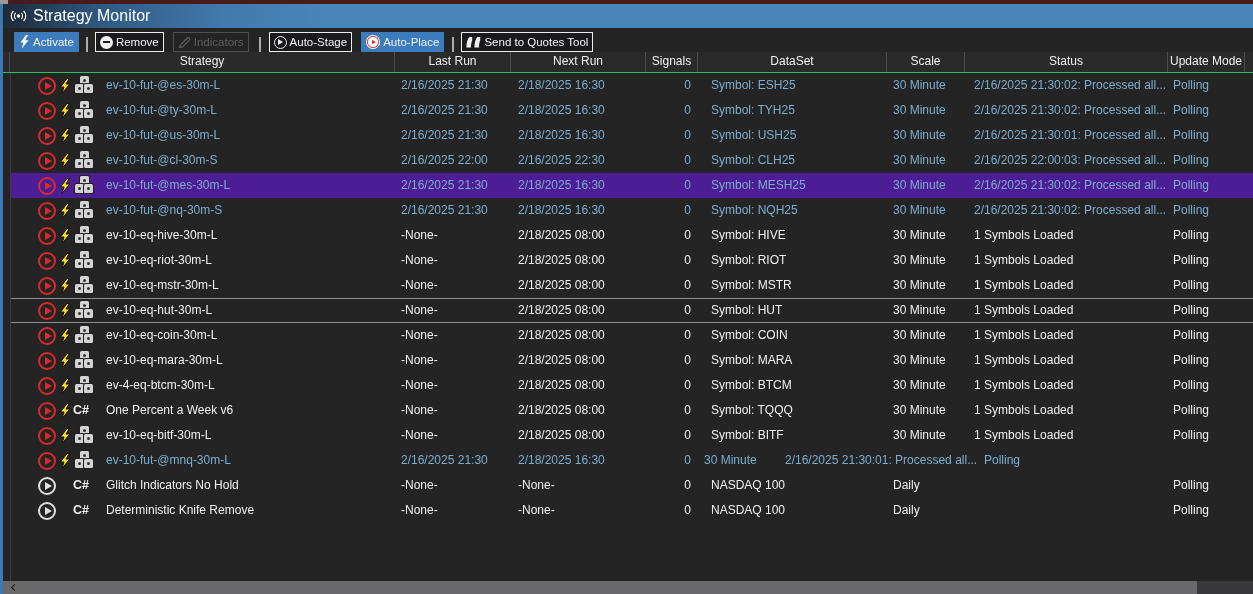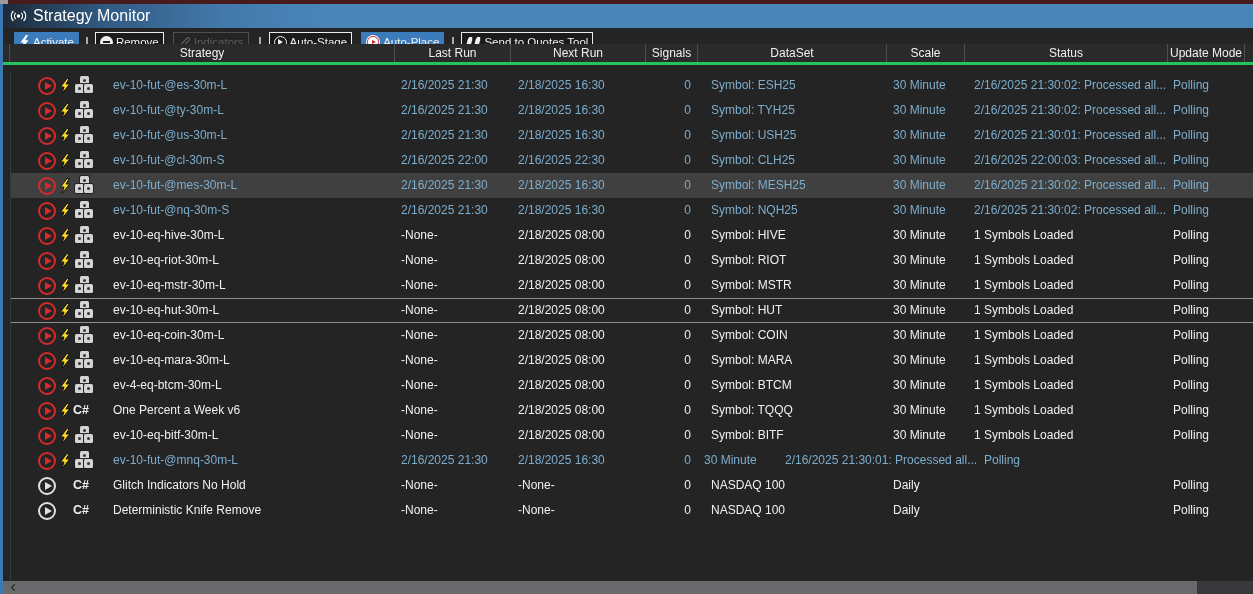--- a/index.html
+++ b/index.html
@@ -19,51 +19,51 @@
 .ml10{margin-left:10px}.ml9{margin-left:9px}.ml8{margin-left:8px}.ml7{margin-left:7px}
 
 .rmicon{width:13px;height:13px;background:#f0f0f0;border-radius:50%;position:relative;display:inline-block}
 .rmicon::after{content:"";position:absolute;left:3px;top:5.5px;width:7px;height:2px;background:#1a1a1c}
 .ps{width:13px;height:13px;border:1.5px solid #f0f0f0;border-radius:50%;display:inline-flex;align-items:center;justify-content:center}
 .ps i{display:block;width:0;height:0;border-left:5px solid #f0f0f0;border-top:3px solid transparent;border-bottom:3px solid transparent;margin-left:1px}
 .pp{width:14px;height:14px;background:#fff;border-radius:50%;display:inline-flex;align-items:center;justify-content:center}
 .pp b{width:11.5px;height:11.5px;border:1.4px solid #cc2424;border-radius:50%;display:flex;align-items:center;justify-content:center}
 .pp i{display:block;width:0;height:0;border-left:4.5px solid #cc2424;border-top:2.8px solid transparent;border-bottom:2.8px solid transparent;margin-left:1px}
 
-.headerrow{position:absolute;left:3px;top:44px;width:1250px;height:21px;background:#2a2a2b;display:flex;border-bottom:3px solid #22c55e}
+.headerrow{position:absolute;left:3px;top:52px;width:1250px;height:21px;background:#2a2a2b;display:flex;border-bottom:1px solid #22c55e}
 .hcell{height:100%;line-height:19px;text-align:center;color:#f0f0f0;border-right:1px solid #4e4e4e;font-size:12px;overflow:hidden;white-space:nowrap}
 .c0{width:7px}.c1{width:385px}.c2{width:116px}.c3{width:135px}.c4{width:52px}.c5{width:189px}.c6{width:78px}.c7{width:203px}.c8{width:77px}.c9{flex:1;border-right:none}
 
 .rows{position:absolute;left:3px;top:73px;width:1250px;height:508px;background:#242425}
 .vline{position:absolute;left:10px;top:73px;width:1px;height:508px;background:#3b3b3c}
 .row{display:flex;height:25px}
 .cell{height:25px;line-height:25px;white-space:nowrap;overflow:hidden;color:#f0f0f0;font-size:12px}
 .row.blue .cell{color:#7dadcc}
-.row.selected .cell{background:#404040}
+.row.selected .cell{background:#4c1d95}
 .row.selected .cell.c0{background:transparent}
 .row.focused .cell{box-shadow:inset 0 1px 0 #8f8f8f,inset 0 -1px 0 #8f8f8f}
 .row.focused .cell.c0{box-shadow:none}
 .cell.c1{display:flex;align-items:center;padding-left:28px}
 .cell.c2{padding-left:6px}.cell.c3{padding-left:7px}
 .cell.c4{text-align:right;padding-right:7px}
 .cell.c5{padding-left:13px}.cell.c6{padding-left:6px}.cell.c7{padding-left:9px}.cell.c8{padding-left:5px}
 .playicon{width:18px;height:18px;min-width:18px;border-radius:50%;border:2.5px solid #d62b2b;display:inline-flex;align-items:center;justify-content:center}
 .playicon::after{content:"";width:0;height:0;border-left:7px solid #d62b2b;border-top:4.5px solid transparent;border-bottom:4.5px solid transparent;margin-left:2px}
 .playicon.gray{border-color:#e0e0e0}
 .playicon.gray::after{border-left-color:#e0e0e0}
 .boltslot{width:13px;min-width:13px;margin-left:2px;display:inline-flex;justify-content:center}
 .typeslot{width:21px;min-width:21px;margin-left:2px;display:inline-flex;align-items:center;height:19px}
 .typeslot.cs{font-weight:bold;font-size:12.5px;color:#f0f0f0}
 .blocks{position:relative;width:21px;height:19px;display:inline-block}
 .cube{position:absolute;width:9px;height:9px;background:#d4d4d4;border-radius:1.5px;box-shadow:0 0 0 1px #222}
 .cube::after{content:"";position:absolute;left:2.5px;top:2.5px;width:3.5px;height:3.5px;background:#333;border-radius:50%}
 .cube.a{left:7px;top:0}
 .cube.b{left:2px;top:8px}
 .cube.c{left:11px;top:8px}
-.slabel{margin-left:19px}
+.slabel{margin-left:12px}
 
 .hscroll{position:absolute;left:3px;top:581px;width:1250px;height:13px;background:#39393b;display:flex}
 .harrow{width:20px;height:13px;background:#6a6a6c;display:flex;align-items:center;justify-content:center}
 .harrow i{width:5px;height:5px;border-left:1.6px solid #1e1e1e;border-bottom:1.6px solid #1e1e1e;transform:rotate(45deg);margin-left:2px;display:block}
 .hthumb{width:1174px;height:13px;background:#6a6a6c}
 .htrack{flex:1;background:#39393b}
 </style>
 </head>
 <body>
 

